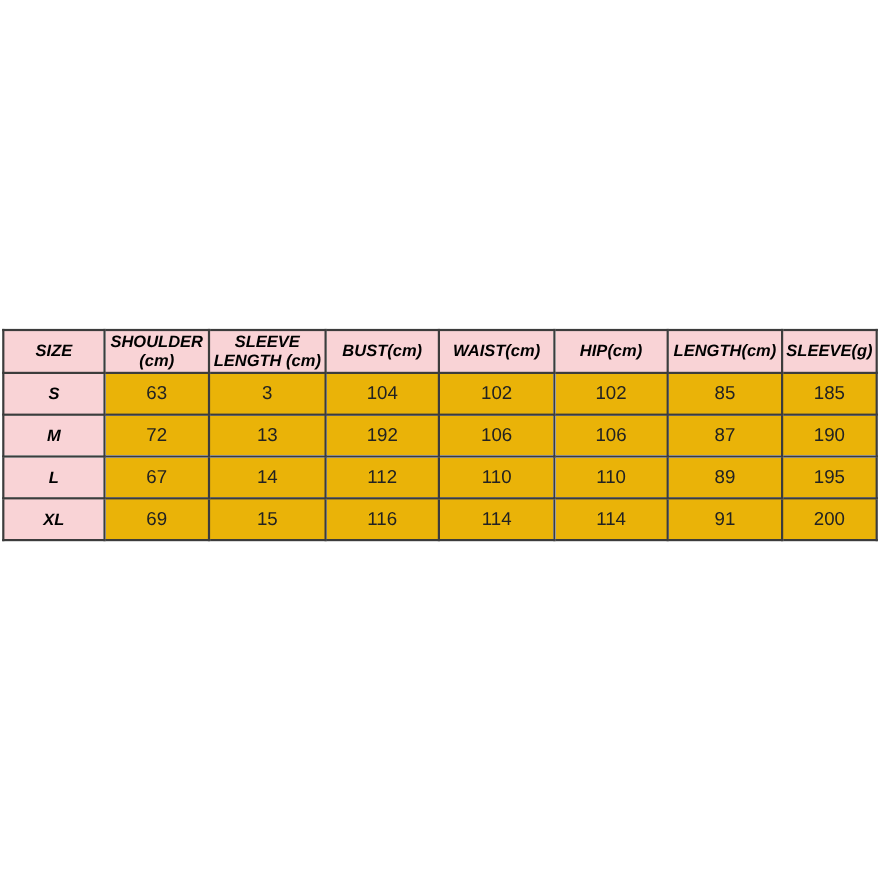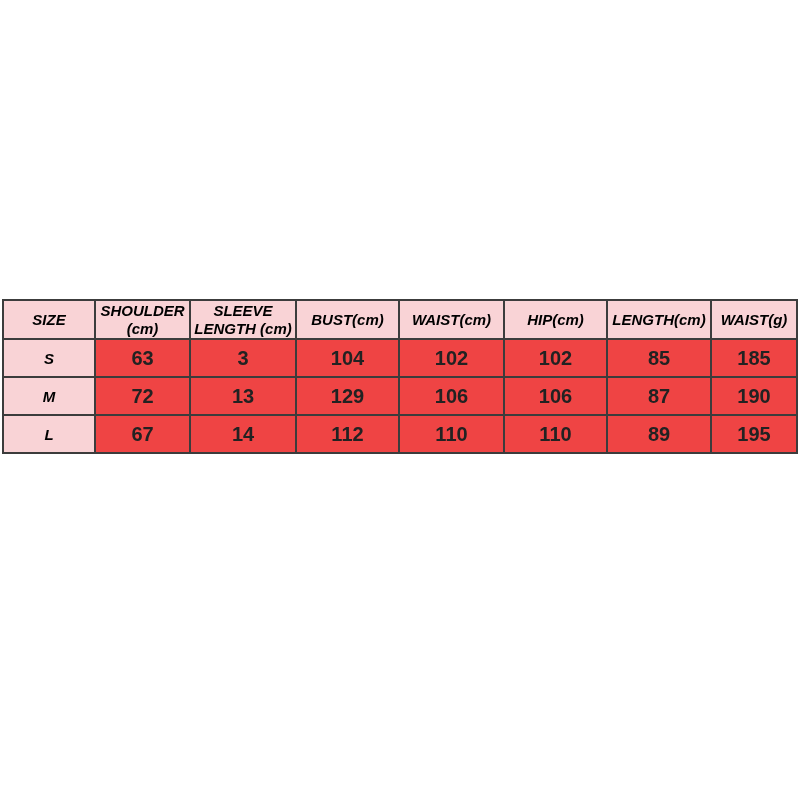--- a/index.html
+++ b/index.html
@@ -45,24 +45,24 @@
   }
   table.size-chart tbody tr { height: 38px; }
   table.size-chart tbody th.size-cell {
     background: #f9d3d6;
     color: #000000;
     font-weight: bold;
     font-style: italic;
     font-size: 15px;
   }
   table.size-chart tbody td.data-cell {
-    background: #ef4444;
+    background: #eab308;
     color: #222222;
-    font-weight: bold;
-    font-size: 20px;
+    font-weight: normal;
+    font-size: 17px;
   }
 </style>
 </head>
 <body>
 
 <div class="canvas">
   <table class="size-chart">
     <colgroup>
       <col style="width:92px">
       <col style="width:95px">
@@ -77,49 +77,59 @@
       <tr>
           <th>SIZE</th>
           <th>SHOULDER
 (cm)</th>
           <th>SLEEVE
 LENGTH (cm)</th>
           <th>BUST(cm)</th>
           <th>WAIST(cm)</th>
           <th>HIP(cm)</th>
           <th>LENGTH(cm)</th>
-          <th>WAIST(g)</th>
+          <th>SLEEVE(g)</th>
         </tr>
     </thead>
     <tbody>
         <tr>
           <th class="size-cell">S</th>
           <td class="data-cell">63</td>
           <td class="data-cell">3</td>
           <td class="data-cell">104</td>
           <td class="data-cell">102</td>
           <td class="data-cell">102</td>
           <td class="data-cell">85</td>
           <td class="data-cell">185</td>
         </tr>
         <tr>
           <th class="size-cell">M</th>
           <td class="data-cell">72</td>
           <td class="data-cell">13</td>
-          <td class="data-cell">129</td>
+          <td class="data-cell">192</td>
           <td class="data-cell">106</td>
           <td class="data-cell">106</td>
           <td class="data-cell">87</td>
           <td class="data-cell">190</td>
         </tr>
         <tr>
           <th class="size-cell">L</th>
           <td class="data-cell">67</td>
           <td class="data-cell">14</td>
           <td class="data-cell">112</td>
           <td class="data-cell">110</td>
           <td class="data-cell">110</td>
           <td class="data-cell">89</td>
           <td class="data-cell">195</td>
         </tr>
+        <tr>
+          <th class="size-cell">XL</th>
+          <td class="data-cell">69</td>
+          <td class="data-cell">15</td>
+          <td class="data-cell">116</td>
+          <td class="data-cell">114</td>
+          <td class="data-cell">114</td>
+          <td class="data-cell">91</td>
+          <td class="data-cell">200</td>
+        </tr>
       </tbody>
   </table>
 </div>
 
 </body></html>

